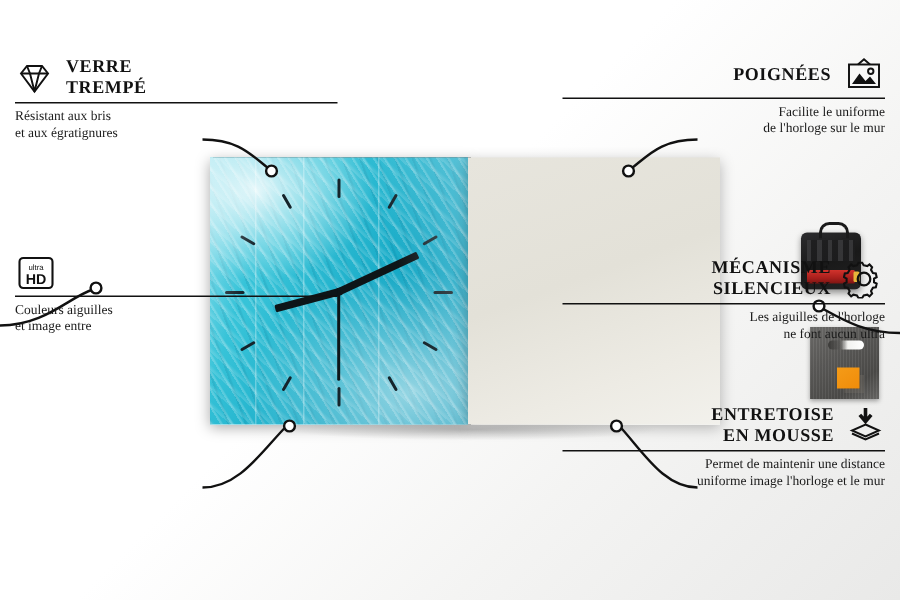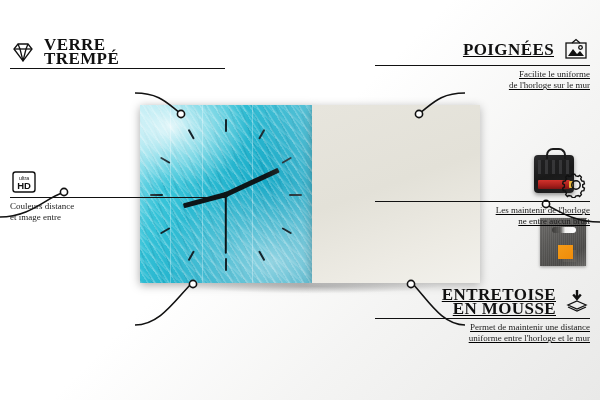--- a/index.html
+++ b/index.html
@@ -64,24 +64,24 @@
   .foam{position:absolute;left:246px;top:140px;width:15px;height:14px;
      background:linear-gradient(145deg,#f59b17 0%,#ef8c0a 100%);
      box-shadow:4px 4px 0 -1px rgba(120,115,105,.35);}
 
   .shadow{position:absolute;left:150px;top:280px;width:330px;height:16px;
      background:radial-gradient(50% 60% at 50% 40%, rgba(90,90,90,.30) 0%, rgba(255,255,255,0) 75%);}
 
   
   .feat{position:absolute;width:215px;}
   .feat.L{left:10px;text-align:left;}
-  .feat.R{right:10px;text-align:right;text-decoration:underline;}
+  .feat.R{right:10px;text-align:right;}
   .head{display:flex;align-items:center;gap:8px;}
   .feat.R .head{flex-direction:row;justify-content:flex-end;}
-  .title{font-weight:bold;font-size:17px;letter-spacing:.4px;color:#111;
+  .title{font-weight:bold;font-size:12px;letter-spacing:.4px;color:#111;
          line-height:13.5px;text-transform:uppercase;}
   .rule{height:1.4px;background:#111;margin:3px 0 3px;}
   .desc{font-size:9px;line-height:11px;color:#1b1b1b;}
   .ic{flex:0 0 auto;}
   .ic svg{display:block;}
 
   
   .links{position:absolute;inset:0;pointer-events:none;}
 </style>
 </head>
@@ -158,35 +158,39 @@
               <path d="M8 3 L10 8 L13 20 L16 8 L18 3"></path>
           </g>
         </svg>
       </span>
       <span class="title">
         <span>VERRE</span><br>
         <span>TREMPÉ</span>
       </span>
     </div>
     <div class="rule"></div>
+    <div class="desc">
+      <span>Résistant aux bris</span><br>
+      <span>et aux égratignures</span>
+    </div>
   </div>
 
   <div class="feat L" style="top:170px">
     <div class="head">
       <span class="ic">
         <svg width="28" height="24" viewBox="0 0 28 24">
           <rect x="3" y="2" width="22" height="20" rx="2.5" fill="none" stroke="#111" stroke-width="1.4"></rect>
           <text x="14" y="10" font-family="Liberation Sans, sans-serif" font-size="5.2" text-anchor="middle" fill="#111">ultra</text>
           <text x="14" y="19" font-family="Liberation Sans, sans-serif" font-size="9.5" font-weight="bold" text-anchor="middle" fill="#111">HD</text>
         </svg>
       </span>
     </div>
     <div class="rule"></div>
     <div class="desc">
-      <span>Couleurs distance</span><br>
+      <span>Couleurs aiguilles</span><br>
       <span>et image entre</span>
     </div>
   </div>
 
 
   <div class="feat R" style="top:38px">
     <div class="head">
       <span class="title">
         <span>POIGNÉES</span><br>
       </span>
@@ -203,52 +207,56 @@
     </div>
     <div class="rule"></div>
     <div class="desc">
       <span>Facilite le uniforme</span><br>
       <span>de l'horloge sur le mur</span>
     </div>
   </div>
 
   <div class="feat R" style="top:172px">
     <div class="head">
+      <span class="title">
+        <span>MÉCANISME</span><br>
+        <span>SILENCIEUX</span>
+      </span>
       <span class="ic">
         <svg width="28" height="26" viewBox="0 0 28 26">
           <g fill="none" stroke="#111" stroke-width="1.5">
             <path d="M14 3.2 l2.6 .6 1.6-1.2 1.9 2 -0.8 1.9 1.4 2.3 2.1 .3 .6 2.7 -1.9 1.0 0 2.7 1.9 1.0 -.6 2.7 -2.1 .3 -1.4 2.3 .8 1.9 -1.9 2 -1.6-1.2 -2.6 .6 -1.1 1.8 -2.7 0 -1.1-1.8 -2.6-.6 -1.6 1.2 -1.9-2 .8-1.9 -1.4-2.3 -2.1-.3 -.6-2.7 1.9-1.0 0-2.7 -1.9-1.0 .6-2.7 2.1-.3 1.4-2.3 -.8-1.9 1.9-2 1.6 1.2 2.6-.6 1.1-1.8 2.7 0 z" transform="scale(.92) translate(1,1)"></path>
             <circle cx="14" cy="13" r="4.2"></circle>
           </g>
         </svg>
       </span>
     </div>
     <div class="rule"></div>
     <div class="desc">
-      <span>Les maintenir de l'horloge</span><br>
-      <span>ne entre aucun bruit</span>
-    </div>
-  </div>
-
-  <div class="feat R" style="top:288px">
+      <span>Les aiguilles de l'horloge</span><br>
+      <span>ne font aucun ultra</span>
+    </div>
+  </div>
+
+  <div class="feat R" style="top:270px">
     <div class="head">
       <span class="title">
         <span>ENTRETOISE</span><br>
         <span>EN MOUSSE</span>
       </span>
       <span class="ic">
         <svg width="26" height="24" viewBox="0 0 26 24">
           <g fill="none" stroke="#111" stroke-width="1.3">
             <path d="M13 1 v7 M10 5.5 L13 9 L16 5.5" stroke-width="2.4" stroke-linecap="square"></path>
             <path d="M13 11 L22 15 L13 19 L4 15 Z"></path>
             <path d="M4 17 L13 21 L22 17"></path>
           </g>
         </svg>
       </span>
     </div>
     <div class="rule"></div>
     <div class="desc">
       <span>Permet de maintenir une distance</span><br>
-      <span>uniforme entre l'horloge et le mur</span>
+      <span>uniforme image l'horloge et le mur</span>
     </div>
   </div>
 
 </div>
 
 </body></html>

